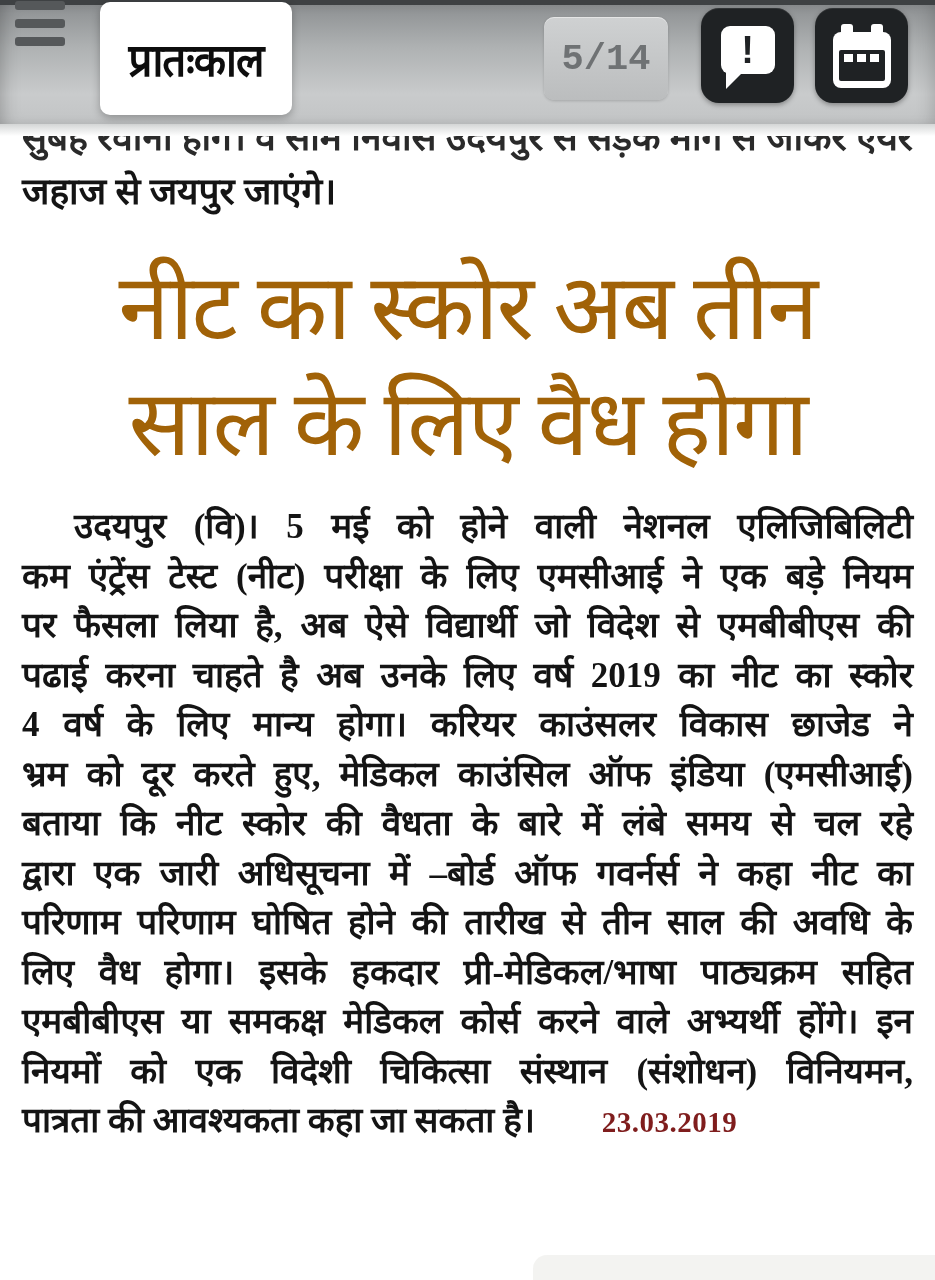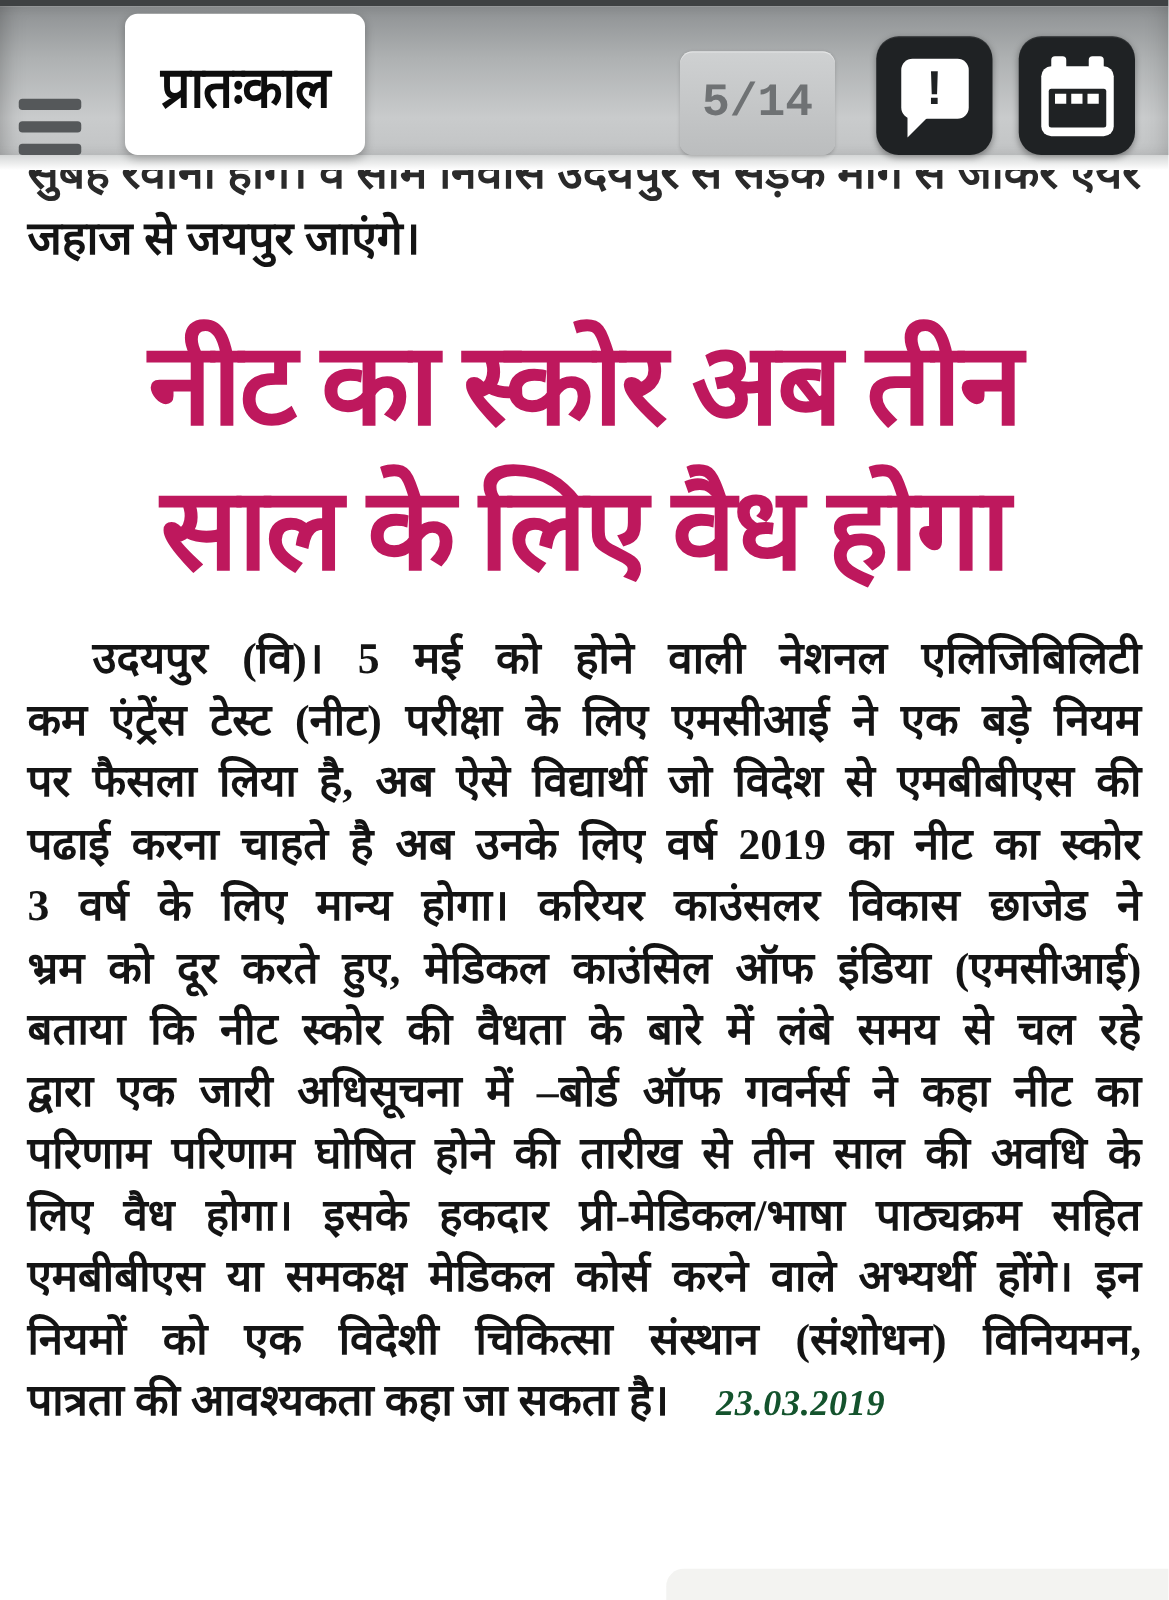--- a/index.html
+++ b/index.html
@@ -7,21 +7,21 @@
     position:relative;
     width:935px;height:1280px;
     background:#ffffff;
     overflow:hidden;
     font-family:"Liberation Serif","DejaVu Serif",serif;
   }
   
   .status-strip{height:5px;background:#3e4143;}
   .topbar{
     height:119px;
-    display:flex;align-items:flex-end;
+    display:flex;align-items:flex-start;
     background:linear-gradient(180deg,#8d9092 0%,#aeb1b2 35%,#c9cbcc 75%,#c2c4c5 100%);
     box-shadow:inset 12px 0 18px -10px rgba(0,0,0,.25), inset -12px 0 18px -10px rgba(0,0,0,.18);
   }
   .hamburger{width:50px;margin-left:15px;display:flex;flex-direction:column;gap:9px;cursor:pointer;margin-top:-4px;}
   .hamburger .bar{height:9px;border-radius:3px;background:#55585a;}
   .logo-card{
     width:192px;height:113px;margin-left:35px;margin-top:-3px;
     background:#ffffff;border-radius:10px;
     box-shadow:0 3px 8px rgba(0,0,0,.28);
     display:flex;align-items:center;justify-content:center;
@@ -71,32 +71,32 @@
   .article{padding:0 22px;color:#141414;}
   .clipped-line{height:30px;overflow:hidden;position:relative;}
   .clipped-line .inner{
     position:absolute;top:-26px;left:0;width:100%;
     font-size:37px;font-weight:700;color:#2a2a2a;
     text-align:justify;text-align-last:justify;white-space:nowrap;
   }
   .lede-line{font-size:37px;font-weight:700;line-height:49px;margin-top:1px;}
   .headline{
     margin:34px 0 20px;text-align:center;
-    font-size:92px;line-height:116px;font-weight:700;color:#be185d;
+    font-size:92px;line-height:116px;font-weight:400;color:#a16207;
     letter-spacing:-2px;
   }
   .body-line{
     font-size:35px;font-weight:700;line-height:49.5px;
     text-align:justify;text-align-last:justify;
   }
   .body-line.first{text-indent:52px;margin-top:16px;}
   .body-line.last{text-align-last:left;}
   .pub-date{
     font-family:"Liberation Serif","DejaVu Serif",serif;
-    font-size:29px;font-weight:700;color:#14532d;margin-left:29px;letter-spacing:.5px;font-style:italic;
+    font-size:29px;font-weight:700;color:#7f1d1d;margin-left:58px;letter-spacing:.5px;
   }
   .bottom-sheet-hint{
     position:absolute;right:0;bottom:0;width:402px;height:25px;
     background:#f1f1ee;border-top-left-radius:14px;opacity:.85;
   }
 </style>
 </head>
 <body>
 
 <div class="screen">
@@ -150,21 +150,21 @@
     <h1 class="headline">
       <div>नीट का स्कोर अब तीन</div>
       <div>साल के लिए वैध होगा</div>
     </h1>
 
     <div class="body">
       <div class="body-line first">उदयपुर (वि)। 5 मई को होने वाली नेशनल एलिजिबिलिटी</div>
       <div class="body-line">कम एंट्रेंस टेस्ट (नीट) परीक्षा के लिए एमसीआई ने एक बड़े नियम</div>
       <div class="body-line">पर फैसला लिया है, अब ऐसे विद्यार्थी जो विदेश से एमबीबीएस की</div>
       <div class="body-line">पढाई करना चाहते है अब उनके लिए वर्ष 2019 का नीट का स्कोर</div>
-      <div class="body-line">3 वर्ष के लिए मान्य होगा। करियर काउंसलर विकास छाजेड ने</div>
+      <div class="body-line">4 वर्ष के लिए मान्य होगा। करियर काउंसलर विकास छाजेड ने</div>
       <div class="body-line">भ्रम को दूर करते हुए, मेडिकल काउंसिल ऑफ इंडिया (एमसीआई)</div>
       <div class="body-line">बताया कि नीट स्कोर की वैधता के बारे में लंबे समय से चल रहे</div>
       <div class="body-line">द्वारा एक जारी अधिसूचना में –बोर्ड ऑफ गवर्नर्स ने कहा नीट का</div>
       <div class="body-line">परिणाम परिणाम घोषित होने की तारीख से तीन साल की अवधि के</div>
       <div class="body-line">लिए वैध होगा। इसके हकदार प्री-मेडिकल/भाषा पाठ्यक्रम सहित</div>
       <div class="body-line">एमबीबीएस या समकक्ष मेडिकल कोर्स करने वाले अभ्यर्थी होंगे। इन</div>
       <div class="body-line">नियमों को एक विदेशी चिकित्सा संस्थान (संशोधन) विनियमन,</div>
       <div class="body-line last">
         <span>पात्रता की आवश्यकता कहा जा सकता है।</span>
         <span class="pub-date">23.03.2019</span>

